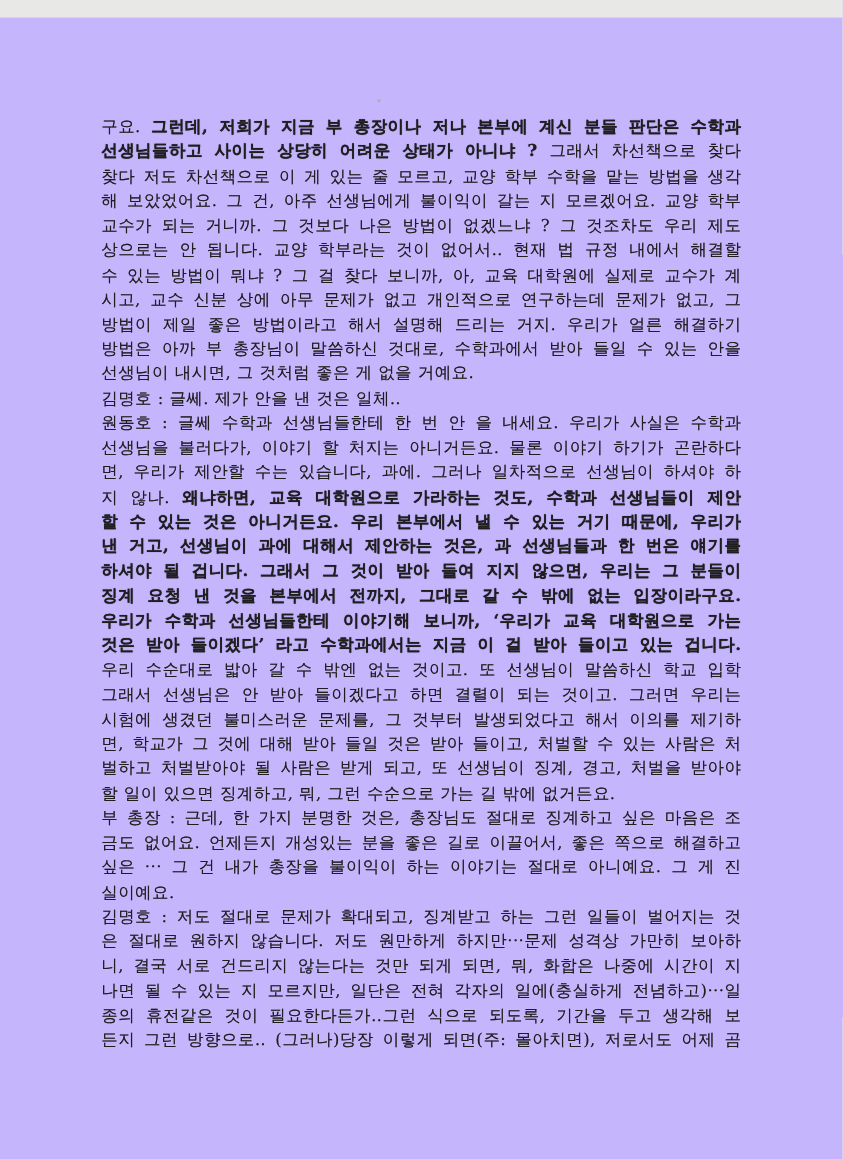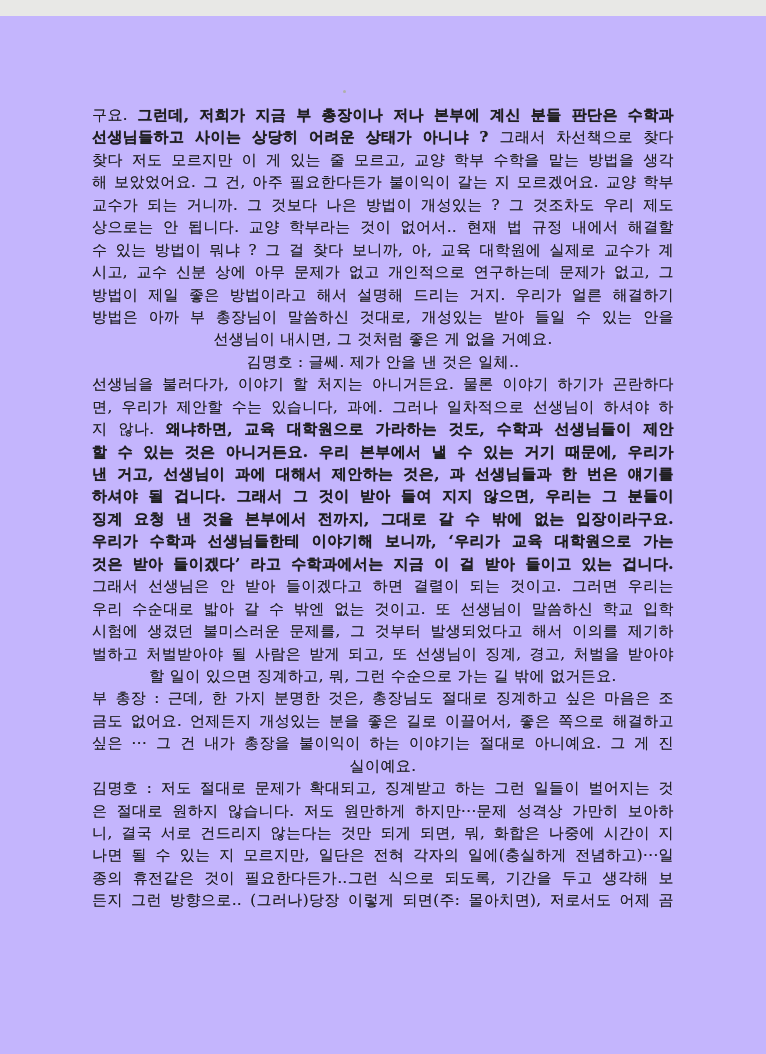--- a/index.html
+++ b/index.html
@@ -22,21 +22,21 @@
     top: 88px;
     width: 582px;
     color: #1e1e1e;
   }
   .line {
     height: 22.45px;
     line-height: 22.45px;
     font-size: 15px;
     letter-spacing: 0.4px;
     white-space: nowrap;
-    text-align: center;
+    text-align: left;
     text-shadow: 0 0 0.4px rgba(30,30,30,0.55);
   }
   .line.just {
     white-space: normal;
     text-align: justify;
     text-align-last: justify;
     -moz-text-align-last: justify;
   }
   .line .bold {
     font-weight: bold;
@@ -61,42 +61,44 @@
   .band-5 { left: 714px; top: 1047px; width: 52px;  height: 3px; background: #9a9a94; }
 </style>
 </head>
 <body>
 
 <div class="page">
   <div class="speck"></div>
   <div class="text-block">
       <div class="line just"><span class="">구요. </span><span class="bold">그런데, 저희가 지금 부 총장이나 저나 본부에 계신 분들 판단은 수학과</span></div>
       <div class="line just"><span class="bold">선생님들하고 사이는 상당히 어려운 상태가 아니냐 ? </span><span class="">그래서 차선책으로 찾다</span></div>
-      <div class="line just"><span class="">찾다 저도 모르지만 이 게 있는 줄 모르고, 교양 학부 수학을 맡는 방법을 생각</span></div>
-      <div class="line just"><span class="">해 보았었어요. 그 건, 아주 필요한다든가 불이익이 갈는 지 모르겠어요. 교양 학부</span></div>
-      <div class="line just"><span class="">교수가 되는 거니까. 그 것보다 나은 방법이 개성있는 ? 그 것조차도 우리 제도</span></div>
+      <div class="line just"><span class="">찾다 저도 차선책으로 이 게 있는 줄 모르고, 교양 학부 수학을 맡는 방법을 생각</span></div>
+      <div class="line just"><span class="">해 보았었어요. 그 건, 아주 선생님에게 불이익이 갈는 지 모르겠어요. 교양 학부</span></div>
+      <div class="line just"><span class="">교수가 되는 거니까. 그 것보다 나은 방법이 없겠느냐 ? 그 것조차도 우리 제도</span></div>
       <div class="line just"><span class="">상으로는 안 됩니다. 교양 학부라는 것이 없어서‥ 현재 법 규정 내에서 해결할</span></div>
       <div class="line just"><span class="">수 있는 방법이 뭐냐 ? 그 걸 찾다 보니까, 아, 교육 대학원에 실제로 교수가 계</span></div>
       <div class="line just"><span class="">시고, 교수 신분 상에 아무 문제가 없고 개인적으로 연구하는데 문제가 없고, 그</span></div>
       <div class="line just"><span class="">방법이 제일 좋은 방법이라고 해서 설명해 드리는 거지. 우리가 얼른 해결하기</span></div>
-      <div class="line just"><span class="">방법은 아까 부 총장님이 말씀하신 것대로, 개성있는 받아 들일 수 있는 안을</span></div>
+      <div class="line just"><span class="">방법은 아까 부 총장님이 말씀하신 것대로, 수학과에서 받아 들일 수 있는 안을</span></div>
       <div class="line"><span class="">선생님이 내시면, 그 것처럼 좋은 게 없을 거예요.</span></div>
       <div class="line"><span class="">김명호 : 글쎄. 제가 안을 낸 것은 일체‥</span></div>
+      <div class="line just"><span class="">원동호 : 글쎄 수학과 선생님들한테 한 번 안 을 내세요. 우리가 사실은 수학과</span></div>
       <div class="line just"><span class="">선생님을 불러다가, 이야기 할 처지는 아니거든요. 물론 이야기 하기가 곤란하다</span></div>
       <div class="line just"><span class="">면, 우리가 제안할 수는 있습니다, 과에. 그러나 일차적으로 선생님이 하셔야 하</span></div>
       <div class="line just"><span class="">지 않나. </span><span class="bold">왜냐하면, 교육 대학원으로 가라하는 것도, 수학과 선생님들이 제안</span></div>
       <div class="line just"><span class="bold">할 수 있는 것은 아니거든요. 우리 본부에서 낼 수 있는 거기 때문에, 우리가</span></div>
       <div class="line just"><span class="bold">낸 거고, 선생님이 과에 대해서 제안하는 것은, 과 선생님들과 한 번은 얘기를</span></div>
       <div class="line just"><span class="bold">하셔야 될 겁니다. 그래서 그 것이 받아 들여 지지 않으면, 우리는 그 분들이</span></div>
       <div class="line just"><span class="bold">징계 요청 낸 것을 본부에서 전까지, 그대로 갈 수 밖에 없는 입장이라구요.</span></div>
       <div class="line just"><span class="bold">우리가 수학과 선생님들한테 이야기해 보니까, ‘우리가 교육 대학원으로 가는</span></div>
       <div class="line just"><span class="bold">것은 받아 들이겠다’ 라고 수학과에서는 지금 이 걸 받아 들이고 있는 겁니다.</span></div>
+      <div class="line just"><span class="">우리 수순대로 밟아 갈 수 밖엔 없는 것이고. 또 선생님이 말씀하신 학교 입학</span></div>
       <div class="line just"><span class="">그래서 선생님은 안 받아 들이겠다고 하면 결렬이 되는 것이고. 그러면 우리는</span></div>
-      <div class="line just"><span class="">우리 수순대로 밟아 갈 수 밖엔 없는 것이고. 또 선생님이 말씀하신 학교 입학</span></div>
       <div class="line just"><span class="">시험에 생겼던 불미스러운 문제를, 그 것부터 발생되었다고 해서 이의를 제기하</span></div>
+      <div class="line just"><span class="">면, 학교가 그 것에 대해 받아 들일 것은 받아 들이고, 처벌할 수 있는 사람은 처</span></div>
       <div class="line just"><span class="">벌하고 처벌받아야 될 사람은 받게 되고, 또 선생님이 징계, 경고, 처벌을 받아야</span></div>
       <div class="line"><span class="">할 일이 있으면 징계하고, 뭐, 그런 수순으로 가는 길 밖에 없거든요.</span></div>
       <div class="line just"><span class="">부 총장 : 근데, 한 가지 분명한 것은, 총장님도 절대로 징계하고 싶은 마음은 조</span></div>
       <div class="line just"><span class="">금도 없어요. 언제든지 개성있는 분을 좋은 길로 이끌어서, 좋은 쪽으로 해결하고</span></div>
       <div class="line just"><span class="">싶은 ··· 그 건 내가 총장을 불이익이 하는 이야기는 절대로 아니예요. 그 게 진</span></div>
       <div class="line"><span class="">실이예요.</span></div>
       <div class="line just"><span class="">김명호 : 저도 절대로 문제가 확대되고, 징계받고 하는 그런 일들이 벌어지는 것</span></div>
       <div class="line just"><span class="">은 절대로 원하지 않습니다. 저도 원만하게 하지만···문제 성격상 가만히 보아하</span></div>
       <div class="line just"><span class="">니, 결국 서로 건드리지 않는다는 것만 되게 되면, 뭐, 화합은 나중에 시간이 지</span></div>
       <div class="line just"><span class="">나면 될 수 있는 지 모르지만, 일단은 전혀 각자의 일에(충실하게 전념하고)···일</span></div>

